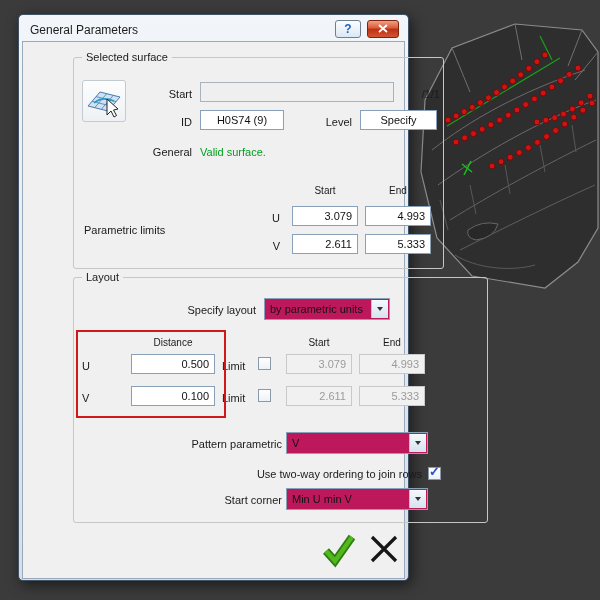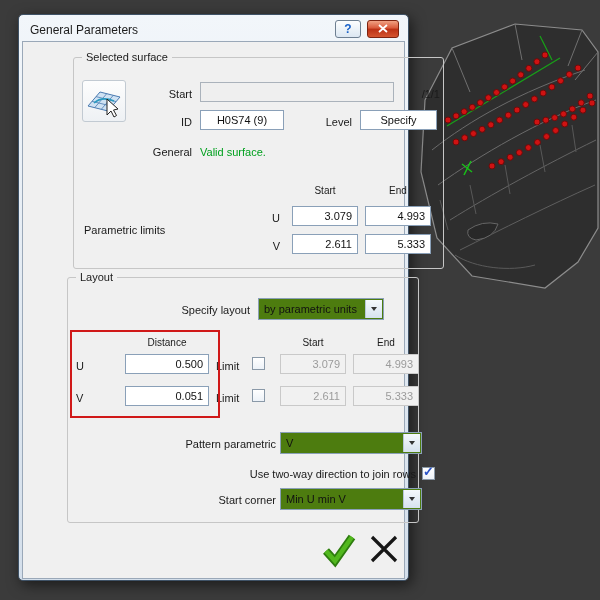--- a/index.html
+++ b/index.html
@@ -27,21 +27,21 @@
           font-size:11px;color:#1b1b1b;line-height:15px;}
   .lbl{position:absolute;font-size:11px;color:#1a1a1a;line-height:20px;white-space:nowrap;}
   .lbl.r{text-align:right;}
   .hdr{position:absolute;font-size:10px;color:#1a1a1a;text-align:center;line-height:14px;}
   .fld{position:absolute;height:20px;box-sizing:border-box;border:1px solid #8aa0b8;background:#fff;
        font-size:11px;line-height:18px;color:#111;overflow:hidden;}
   .fld.num{text-align:right;padding-right:5px;}
   .fld.center{text-align:center;}
   .fld.ro{background:#efefef;border-color:#aab2bb;}
   .fld.dis{background:#f1f1f1;color:#9b9b9b;border-color:#c9c9c9;}
-  .dd{position:absolute;height:22px;box-sizing:border-box;border:1px solid #8aa0b8;background:#4d7c0f;}
+  .dd{position:absolute;height:22px;box-sizing:border-box;border:1px solid #8aa0b8;background:#be185d;}
   .dd .txt{position:absolute;left:5px;top:1px;right:18px;font-size:11px;line-height:19px;color:#111;
            white-space:nowrap;overflow:hidden;}
   .dd .btn{position:absolute;right:1px;top:1px;bottom:1px;width:16px;
            background:linear-gradient(#f5f9fc,#d6e2ef);border-left:1px solid #b7c7d8;
            display:flex;align-items:center;justify-content:center;}
   .tri{width:0;height:0;border-left:3.5px solid transparent;border-right:3.5px solid transparent;
        border-top:4px solid #333;}
   .cb{position:absolute;width:13px;height:13px;box-sizing:border-box;border:1px solid #8a99a8;
       background:linear-gradient(#fff,#edf2f8);}
   .cb .mark{position:absolute;left:0px;top:-4px;font-size:13px;font-weight:bold;color:#2a53c8;display:none;}
@@ -174,21 +174,21 @@
 
         <span class="lbl r" style="left:186px;top:150px;width:20px">U</span>
         <div class="fld num" style="left:218px;top:148px;width:66px">3.079</div>
         <div class="fld num" style="left:291px;top:148px;width:66px">4.993</div>
 
         <span class="lbl r" style="left:186px;top:178px;width:20px">V</span>
         <div class="fld num" style="left:218px;top:176px;width:66px">2.611</div>
         <div class="fld num" style="left:291px;top:176px;width:66px">5.333</div>
       </div>
 
-      <div class="grp" style="left:0;top:235px;width:352px;height:246px">
+      <div class="grp" style="left:6px;top:235px;width:415px;height:246px">
         <span class="glabel">Layout</span>
 
         <span class="lbl r" style="left:64px;top:22px;width:118px">Specify layout</span>
         <div class="dd" style="left:190px;top:20px;width:126px">
           <span class="txt">by parametric units</span>
           <span class="btn">
               <span class="tri"></span>
             </span>
         </div>
 
@@ -197,37 +197,37 @@
         <span class="hdr" style="left:285px;top:58px;width:66px">End</span>
 
         <span class="lbl" style="left:8px;top:78px">U</span>
         <div class="fld num" style="left:57px;top:76px;width:84px">0.500</div>
         <span class="lbl" style="left:148px;top:78px">Limit</span>
         <span class="cb" style="left:184px;top:79px"></span>
         <div class="fld num dis" style="left:212px;top:76px;width:66px">3.079</div>
         <div class="fld num dis" style="left:285px;top:76px;width:66px">4.993</div>
 
         <span class="lbl" style="left:8px;top:110px">V</span>
-        <div class="fld num" style="left:57px;top:108px;width:84px">0.051</div>
+        <div class="fld num" style="left:57px;top:108px;width:84px">0.100</div>
         <span class="lbl" style="left:148px;top:110px">Limit</span>
         <span class="cb" style="left:184px;top:111px"></span>
         <div class="fld num dis" style="left:212px;top:108px;width:66px">2.611</div>
         <div class="fld num dis" style="left:285px;top:108px;width:66px">5.333</div>
 
         <div class="hl" style="left:2px;top:52px;width:146px;height:84px"></div>
 
         <span class="lbl r" style="left:100px;top:156px;width:108px">Pattern parametric</span>
         <div class="dd" style="left:212px;top:154px;width:142px">
           <span class="txt">V</span>
           <span class="btn">
               <span class="tri"></span>
             </span>
         </div>
 
-        <span class="lbl r" style="left:120px;top:186px;width:228px">Use two-way direction to join rows</span>
+        <span class="lbl r" style="left:120px;top:186px;width:228px">Use two-way ordering to join rows</span>
         <span class="cb checked" style="left:354px;top:189px">
             <span class="mark">✓</span>
           </span>
 
         <span class="lbl r" style="left:100px;top:212px;width:108px">Start corner</span>
         <div class="dd" style="left:212px;top:210px;width:142px">
           <span class="txt">Min U min V</span>
           <span class="btn">
               <span class="tri"></span>
             </span>

